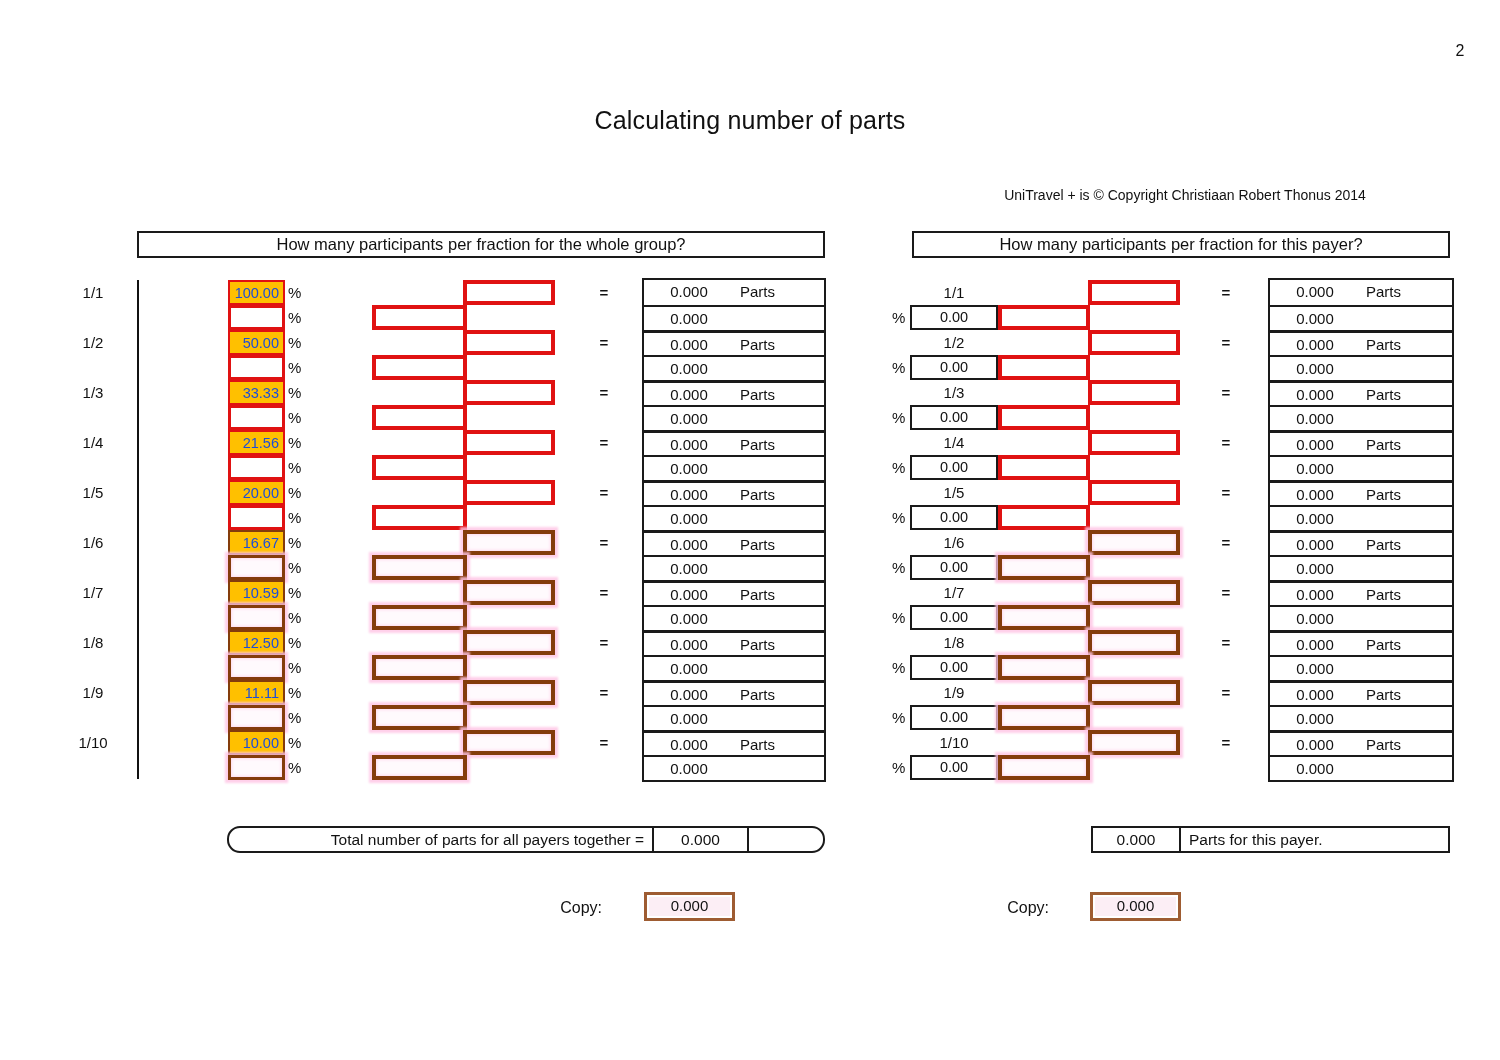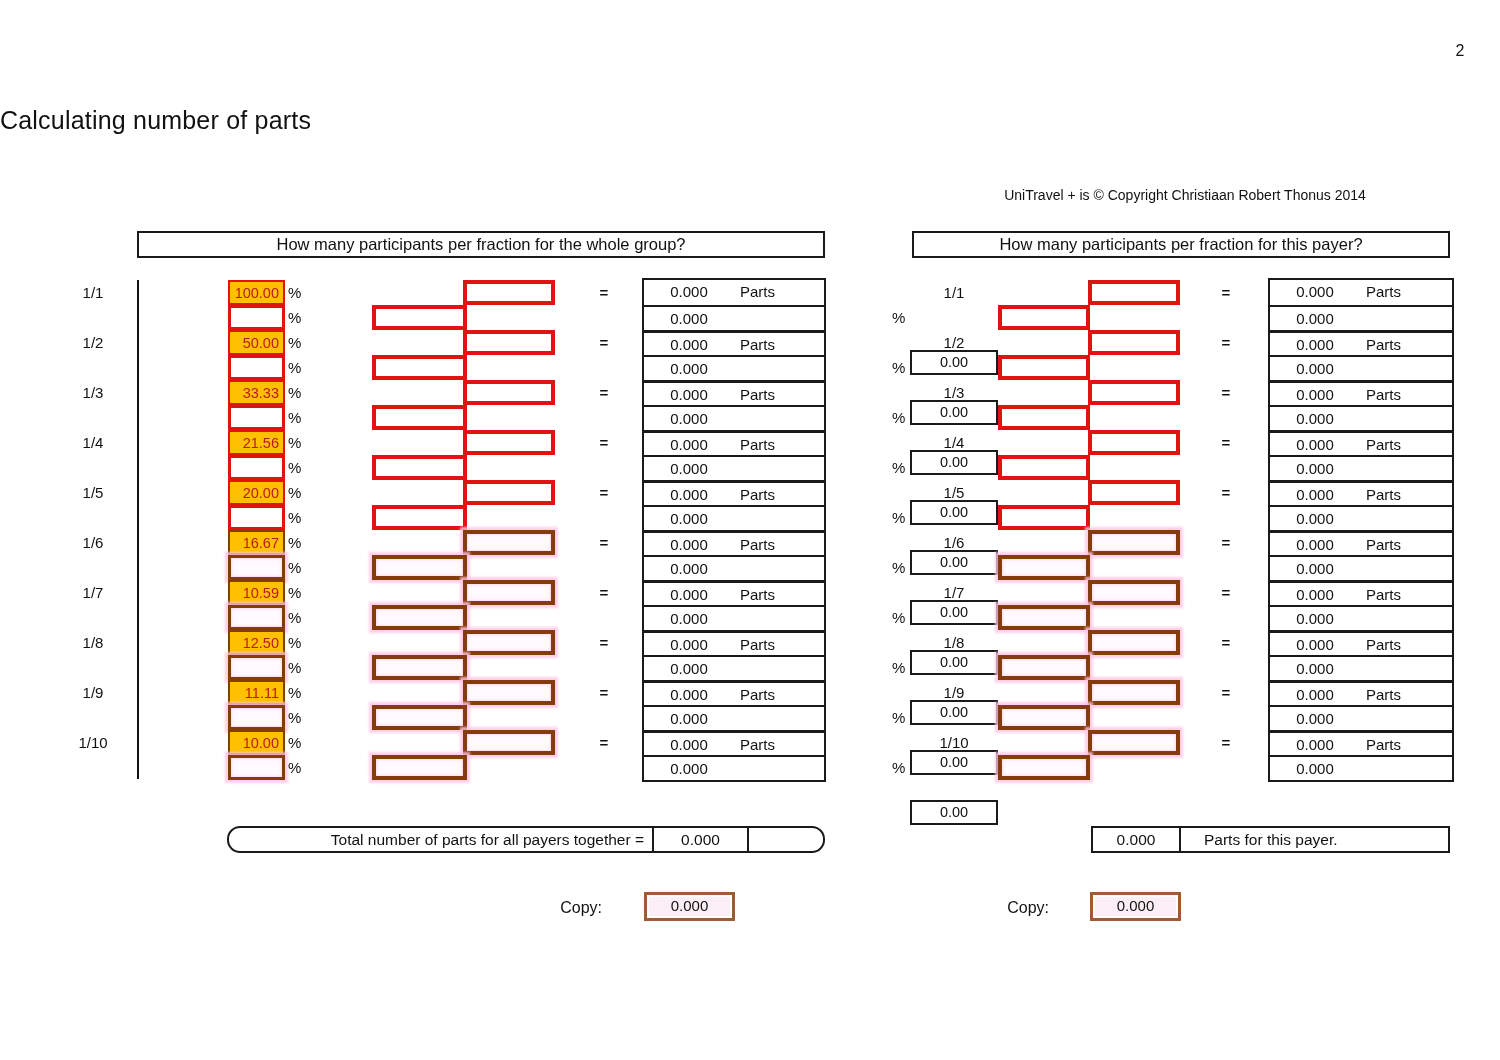--- a/index.html
+++ b/index.html
@@ -4,58 +4,58 @@
 <style>
   html,body{margin:0;padding:0;background:#e8e8e8;}
   .page{
     position:relative; width:1500px; height:1060px; background:#ffffff;
     font-family:"Liberation Sans", sans-serif; color:#111;
     margin:0 auto; overflow:hidden;
     --orange:#ffc000; --red:#e01212; --brown:#843c0c; --ink:#1a1a1a;
   }
   .abs{position:absolute;}
   .pagenum{top:42px;left:1438px;width:44px;text-align:center;font-size:16px;}
-  .title{top:106px;left:0;width:100%;font-size:25px;letter-spacing:.2px;}
+  .title{top:106px;left:0;width:100%;text-align:center;font-size:25px;letter-spacing:.2px;}
   .copyright{top:187px;left:900px;width:570px;text-align:center;font-size:14px;}
   .phead{
     top:231px;height:27px;box-sizing:border-box;border:2px solid var(--ink);
     text-align:center;line-height:23px;font-size:16.5px;background:#fff;
   }
   .phead.left{left:137px;width:688px;text-align:center;}
   .phead.right{left:912px;width:538px;}
   .vline{left:137px;top:280px;width:2px;height:499px;background:#111;}
 
   .rows{top:280px;}
   #left-rows{left:60px;width:780px;}
   #right-rows{left:880px;width:480px;}
   .row{position:relative;height:25px;}
   .row *{box-sizing:border-box;}
 
   
   .frac{position:absolute;left:10px;top:0;width:46px;height:25px;line-height:25px;text-align:center;font-size:15px;}
-  .pct{position:absolute;left:168px;top:0;width:57px;height:25px;font-size:14.5px;color:#b91c1c;}
+  .pct{position:absolute;left:168px;top:0;width:57px;height:25px;font-size:14.5px;color:#1d4ed8;}
   .pct.main{background:var(--orange);border:2px solid var(--rc,var(--red));text-align:right;padding:1px 4px 0 0;line-height:20px;}
   .pct.sub{background:#fff;border:3px solid var(--rc,var(--red));}
   .sym{position:absolute;left:228px;top:0;line-height:25px;font-size:15px;}
   .iobox{position:absolute;top:0;height:25px;border:4px solid var(--rc,var(--red));background:#fff;}
   .iobox.lpos{left:312px;width:95px;}
   .iobox.rpos{left:403px;width:92px;}
   .eq{position:absolute;left:532px;top:0;width:24px;text-align:center;line-height:25px;font-size:15px;font-weight:bold;}
 
   
   .row.br{--rc:var(--brown);}
   .row.br .iobox, .row.br .pct.sub{
     background:#fffafd;
     box-shadow:0 0 2px 3px rgba(255,196,229,.8), inset 0 0 3px 1px rgba(255,205,233,.7);
   }
 
   
   .rsym{position:absolute;left:12px;top:0;line-height:25px;font-size:15px;}
   .pbox{position:absolute;left:30px;top:0;width:88px;height:25px;border:2px solid var(--ink);
-        background:#fff;text-align:center;line-height:20px;font-size:14.5px;margin-top:45px;}
+        background:#fff;text-align:center;line-height:20px;font-size:14.5px;}
   .rfrac{position:absolute;left:30px;top:0;width:88px;height:25px;line-height:25px;text-align:center;font-size:15px;}
   .iobox.rleft{left:118px;width:92px;}
   .iobox.rright{left:208px;width:92px;}
   .eq.r{left:334px;}
 
   
   .results{top:278px;border:2px solid var(--ink);background:#fff;}
   #left-results{left:642px;width:180px;}
   #right-results{left:1268px;width:182px;}
   .rescell{position:relative;height:25px;box-sizing:border-box;}
@@ -66,21 +66,21 @@
   .runit{position:absolute;left:96px;top:0;line-height:24px;font-size:15px;}
 
   
   .totalbox{top:826px;height:27px;box-sizing:border-box;border:2px solid var(--ink);display:flex;font-size:15.5px;background:#fff;}
   #left-total{left:227px;width:598px;border-radius:13px;}
   #left-total .t-label{width:415px;text-align:right;padding-right:8px;line-height:23px;border-right:2px solid var(--ink);}
   #left-total .t-value{width:93px;text-align:center;line-height:23px;border-right:2px solid var(--ink);}
   #left-total .t-empty{flex:1;}
   #right-total{left:1091px;width:359px;}
   #right-total .t-value{width:86px;text-align:center;line-height:23px;border-right:2px solid var(--ink);}
-  #right-total .t-label{flex:1;text-align:left;padding-left:23px;line-height:23px;}
+  #right-total .t-label{flex:1;text-align:left;padding-left:8px;line-height:23px;}
 
   
   .copylabel{top:897px;height:22px;line-height:22px;text-align:right;font-size:16px;}
   #left-copy-label{left:512px;width:90px;}
   #right-copy-label{left:959px;width:90px;}
   .copybox{top:892px;width:91px;height:29px;box-sizing:border-box;border:3px solid #9e5c32;
            background:#fceef5;box-shadow:inset 0 0 0 2px #fff;
            text-align:center;line-height:21px;font-size:15px;}
   #left-copy-box{left:644px;}
   #right-copy-box{left:1090px;}

